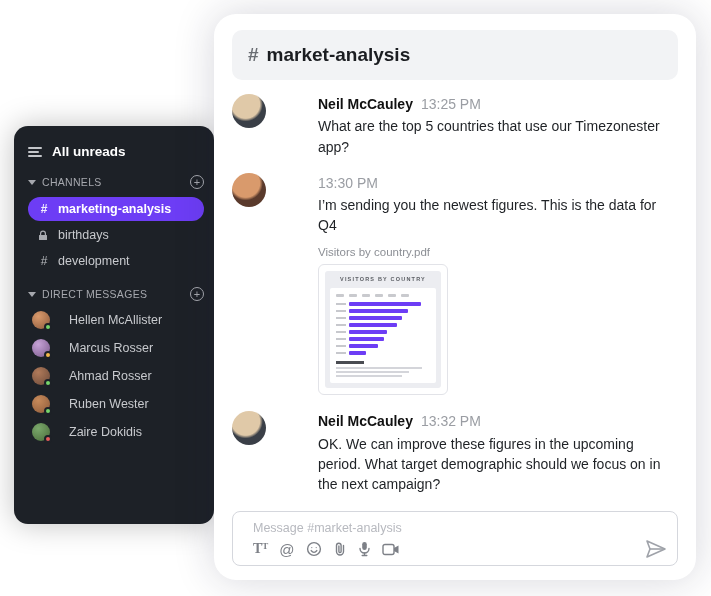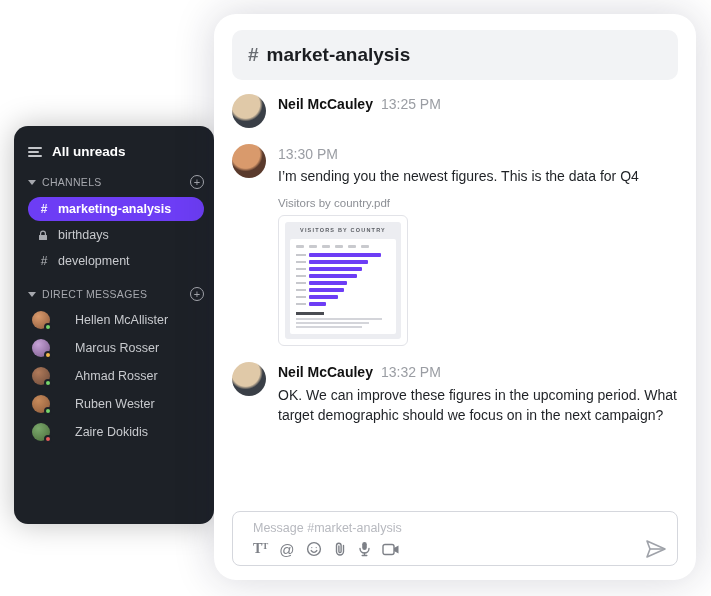--- a/index.html
+++ b/index.html
@@ -52,21 +52,21 @@
   .channel-list{display:flex;flex-direction:column;gap:2px;margin-bottom:14px;}
   .channel{
     display:flex;align-items:center;gap:8px;
     padding:5px 10px;border-radius:14px;font-size:12.5px;color:#c8cace;
     cursor:pointer;
   }
   .channel.active{background:#6d3df5;color:#fff;font-weight:700;}
   .ch-icon{width:12px;text-align:center;opacity:.9;font-size:12px;}
 
   .dm-list{display:flex;flex-direction:column;gap:6px;}
-  .dm{display:flex;align-items:center;gap:25px;padding:2px 4px;color:#c8cace;font-size:12.5px;cursor:pointer;}
+  .dm{display:flex;align-items:center;gap:19px;padding:2px 4px;color:#c8cace;font-size:12.5px;cursor:pointer;}
   .avatar-sm{
     width:18px;height:18px;border-radius:50%;position:relative;flex:0 0 18px;
   }
   .avatar-sm .presence{
     position:absolute;right:-2px;bottom:-2px;width:8px;height:8px;border-radius:50%;
     border:2px solid #1d2127;
   }
 
   
   .chat {
@@ -87,21 +87,21 @@
     font-size:19px;font-weight:700;color:#1b1d21;
     margin-bottom:14px;
   }
   .hash{color:#6a6d73;font-weight:700;margin-right:2px;}
 
   .messages{flex:1;overflow:hidden;}
   .msg{display:flex;gap:12px;margin-bottom:16px;}
   .avatar{
     width:34px;height:34px;border-radius:50%;flex:0 0 34px;
   }
-  .msg-body{flex:1;font-size:14px;color:#1f2226;line-height:1.45;}
+  .msg-body{flex:1;font-size:14px;color:#1f2226;line-height:1.45;margin-left:40px;}
   .msg-head{display:flex;align-items:baseline;gap:8px;margin-bottom:2px;}
   .author{font-weight:700;color:#111;}
   .time{font-size:14px;color:#9a9da3;}
 
   .attach-label{font-size:11.5px;color:#8c8f95;margin:8px 0 4px 0;}
   .attach-card{
     width:130px;border:1px solid #e2e3e8;border-radius:6px;
     padding:6px;background:#fff;
   }
   .attach-inner{
@@ -230,20 +230,21 @@
 
   <div class="messages">
 
     <div class="msg">
       <div class="avatar" style="background:radial-gradient(circle at 40% 30%,#e0c9a8 0 45%,#3a3f47 55% 100%);"></div>
       <div class="msg-body">
         <div class="msg-head">
           <span class="author">Neil McCauley</span>
           <span class="time">13:25 PM</span>
         </div>
+        <div>What are the top 5 countries that use our Timezonester app?</div>
       </div>
     </div>
 
     <div class="msg">
       <div class="avatar" style="background:radial-gradient(circle at 40% 30%,#d99a6c 0 45%,#5a3a2c 55% 100%);"></div>
       <div class="msg-body">
         <div class="msg-head">
           <span class="time">13:30 PM</span>
         </div>
         <div> I’m sending you the newest figures. This is the data for Q4</div>

